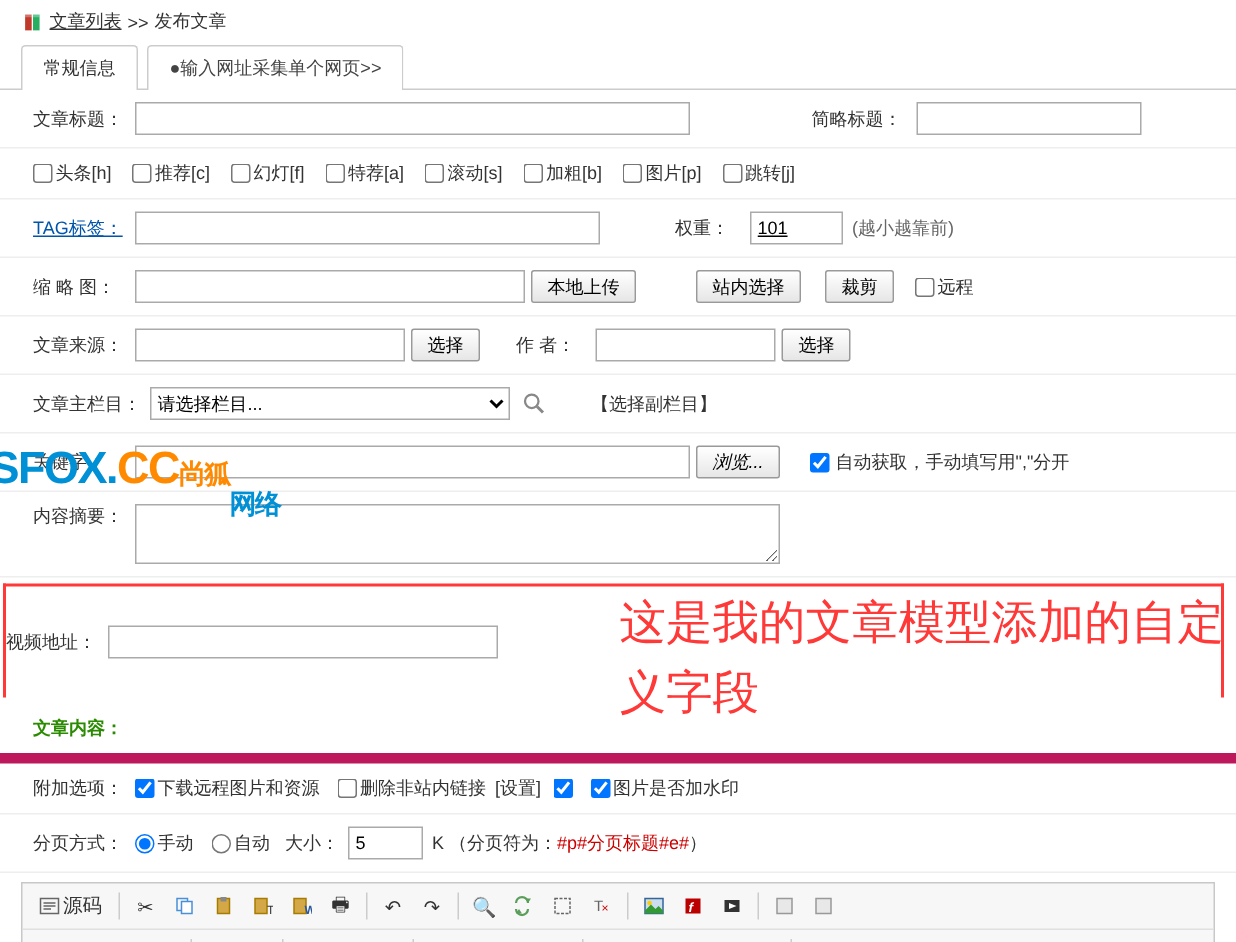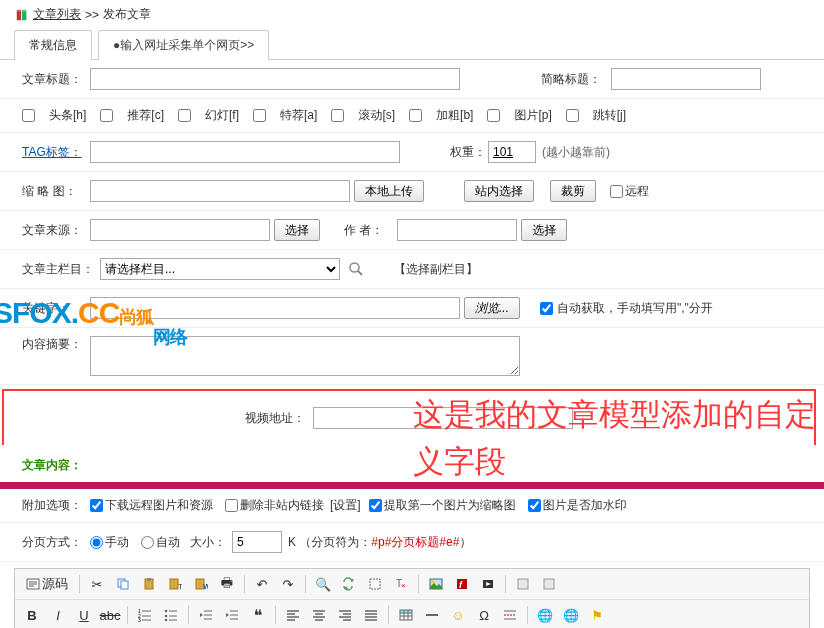--- a/index.html
+++ b/index.html
@@ -12,25 +12,25 @@
 .tab.active{background:#fff;}
 .tab2{color:#444;}
 .form-row{display:flex;align-items:center;padding:8px 14px 8px 22px;border-bottom:1px solid #eee;}
 .form-row.no-border{border-bottom:none;}
 .label{width:68px;color:#333;flex-shrink:0;}
 .label-link{color:#05a;text-decoration:underline;}
 input[type=text]{border:1px solid #aaa;height:22px;padding:0 4px;font-size:12px;}
 .btn{border:1px solid #999;background:linear-gradient(#fff,#e6e6e6);height:22px;padding:0 10px;font-size:12px;cursor:pointer;border-radius:2px;}
 .help{color:#666;margin-left:6px;}
 .attrs{display:flex;flex-wrap:wrap;gap:14px;}
-.attrs label{display:flex;align-items:center;gap:14px;}
+.attrs label{display:flex;align-items:center;gap:2px;}
 select.col-select{height:22px;border:1px solid #aaa;background:#fff;font-size:12px;}
 .search-ic{width:16px;height:16px;}
 .annot-box{position:relative;}
-.red-rect{border:2px solid #ff3838;padding:16px 0;margin:4px 8px 4px 2px;justify-content:center;}
+.red-rect{border:2px solid #ff3838;padding:26px 0;margin:4px 8px 4px 2px;}
 .annot-text{position:absolute;left:413px;top:3px;font-size:31px;color:#ff3838;font-family:SimSun,serif;line-height:1.5;width:410px;}
 .section-hdr{color:#2a8a00;font-weight:bold;padding:8px 22px;border-bottom:7px solid #be185d;}
 .red-txt{color:#c00;}
 .editor{border:1px solid #c8c8c8;margin:6px 14px;background:#f7f7f7;}
 .tb-row{display:flex;align-items:center;padding:4px 6px;gap:4px;flex-wrap:wrap;border-bottom:1px solid #e0e0e0;}
 .tb-btn{width:22px;height:22px;border:1px solid transparent;display:flex;align-items:center;justify-content:center;cursor:pointer;font-size:13px;}
 .tb-sep{width:1px;height:18px;background:#ccc;margin:0 2px;}
 .watermark{position:absolute;left:-7px;top:296px;pointer-events:none;font-weight:900;font-size:30px;font-family:Arial,sans-serif;letter-spacing:-1px;}
 .wm-blue{color:#0090d6;}
 .wm-or{color:#ff8a00;}
@@ -96,21 +96,21 @@
         <input type="checkbox" style="">
         <span>跳转[j]</span>
       </label>
     </div>
 </div>
 
 <div class="form-row">
   <a href="#" class="label label-link">TAG标签：</a>
   <input type="text" style="width: 310px;">
   <span style="margin-left:50px">权重：</span>
-  <input type="text" style="width: 48px; margin-left: 2px; text-decoration: underline;" value="101">
+  <input type="text" style="width: 62px; margin-left: 14px; text-decoration: underline;" value="101">
   <span class="help">(越小越靠前)</span>
 </div>
 
 <div class="form-row">
   <span class="label">缩 略 图：</span>
   <input type="text" style="width: 260px;">
   <button class="btn" style="margin-left:4px"> 本地上传 </button>
   <button class="btn" style="margin-left:40px">站内选择</button>
   <button class="btn" style="margin-left:16px">裁剪</button>
   <label style="margin-left:14px;display:flex;align-items:center;gap:2px">
@@ -173,21 +173,20 @@
       <input type="checkbox" checked="" style="">
       <span>下载远程图片和资源</span>
     </label>
   <label style="display:flex;align-items:center;gap:2px;margin-right:6px">
       <input type="checkbox" style="">
       <span>删除非站内链接</span>
     </label>
   <span style="margin-right:8px">[设置]</span>
   <label style="display:flex;align-items:center;gap:2px;margin-right:12px">
       <input type="checkbox" checked="" style="">
-      <span>提取第一个图片为缩略图</span>
     </label>
   <label style="display:flex;align-items:center;gap:2px">
       <input type="checkbox" checked="" style="">
       <span>图片是否加水印</span>
     </label>
 </div>
 
 <div class="form-row">
   <span class="label">分页方式：</span>
   <label style="display:flex;align-items:center;gap:2px;margin-right:12px">

